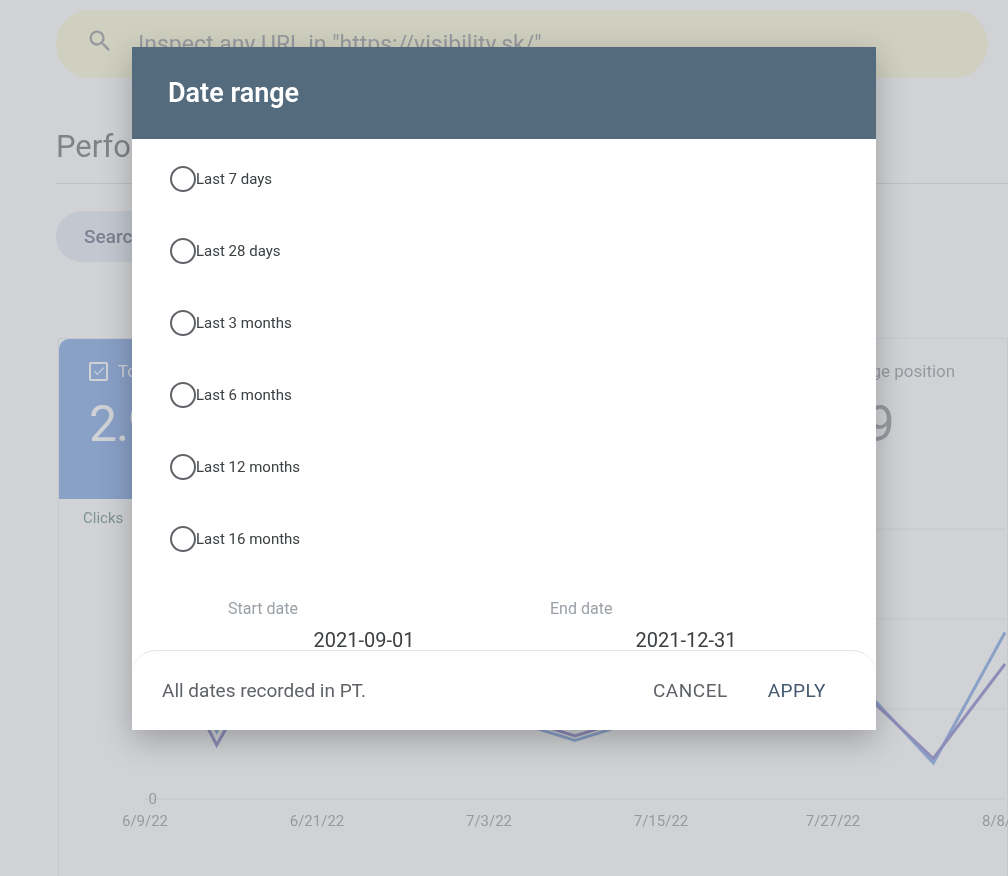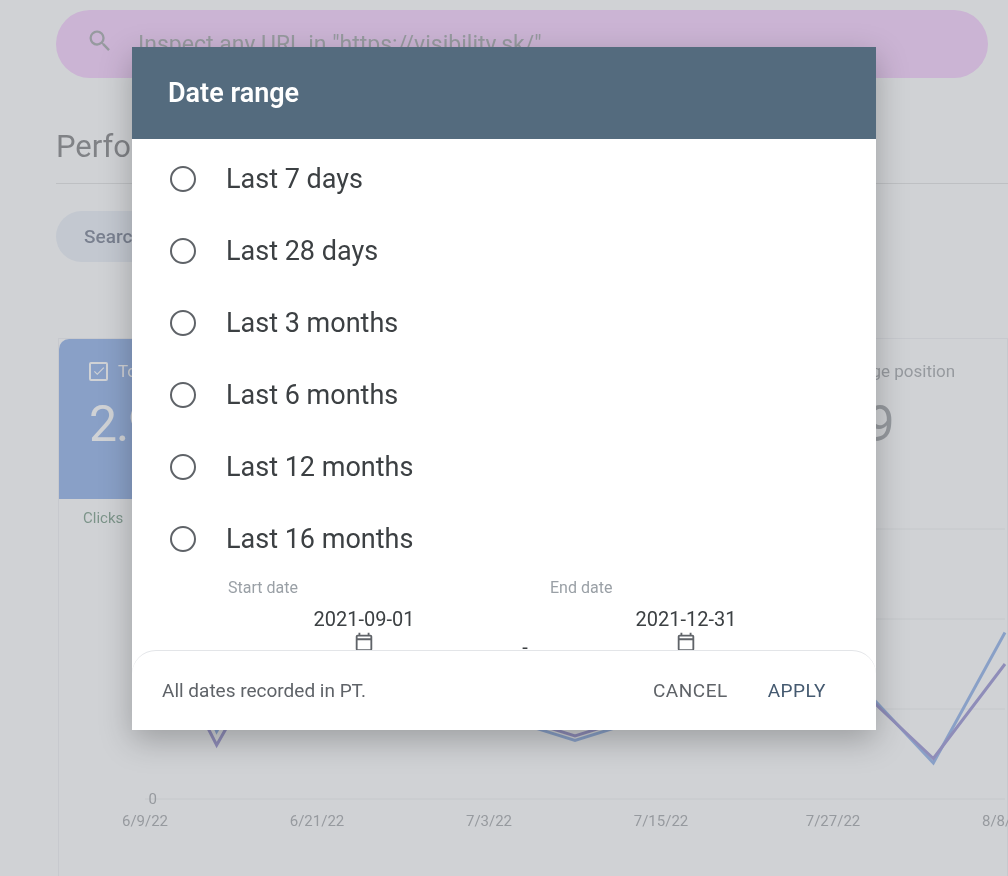--- a/index.html
+++ b/index.html
@@ -11,21 +11,21 @@
     background: #fff;
     color: #3c4043;
     position: relative;
   }
   
   .bg { position: absolute; inset: 0; }
   .searchbar {
     position: absolute;
     left: 56px; top: 10px;
     width: 932px; height: 68px;
-    background: #f0abfc;
+    background: #fef9c3;
     border-radius: 40px;
     display: flex; align-items: center;
     padding: 0 30px;
     gap: 24px;
     color: #5f6368;
     font-size: 23px;
   }
   .searchbar svg { width: 28px; height: 28px; fill: #5f6368; flex-shrink:0; }
   .page-title {
     position: absolute;
@@ -106,40 +106,39 @@
     padding: 30px 36px;
   }
   .modal-body {
     flex: 1;
     overflow-y: scroll;
     padding: 4px 0 20px 38px;
   }
   .radio-row {
     display:flex; align-items:center;
     height: 72px;
-    gap: 30px;
-    font-size: 27px;
+    font-size: 15px;
     color: #3c4043;
     cursor: pointer;
   }
   .radio {
     width: 26px; height:26px;
     border: 2.5px solid #5f6368;
     border-radius: 50%;
     display:flex; align-items:center; justify-content:center;
     flex-shrink:0;
   }
   .radio.checked { border-color:#455a70; }
   .radio.checked::after{
     content:""; width:14px; height:14px;
     background:#455a70; border-radius:50%;
   }
   .date-fields {
     display:flex; align-items:flex-end; gap:15px;
-    padding-left: 58px; margin-top: 3px;
+    padding-left: 58px; margin-top: 24px;
   }
   .date-field { width: 272px; }
   .date-field .lbl { font-size:16px; color:#9aa0a6; margin-bottom:10px; display:block;}
   .date-field .input-row{
     display:flex; align-items:center;
     border-bottom: 1px solid #c7c9cc;
     padding-bottom: 6px;
     font-size: 20px;
     color:#3c4043;
     flex-direction:column;

